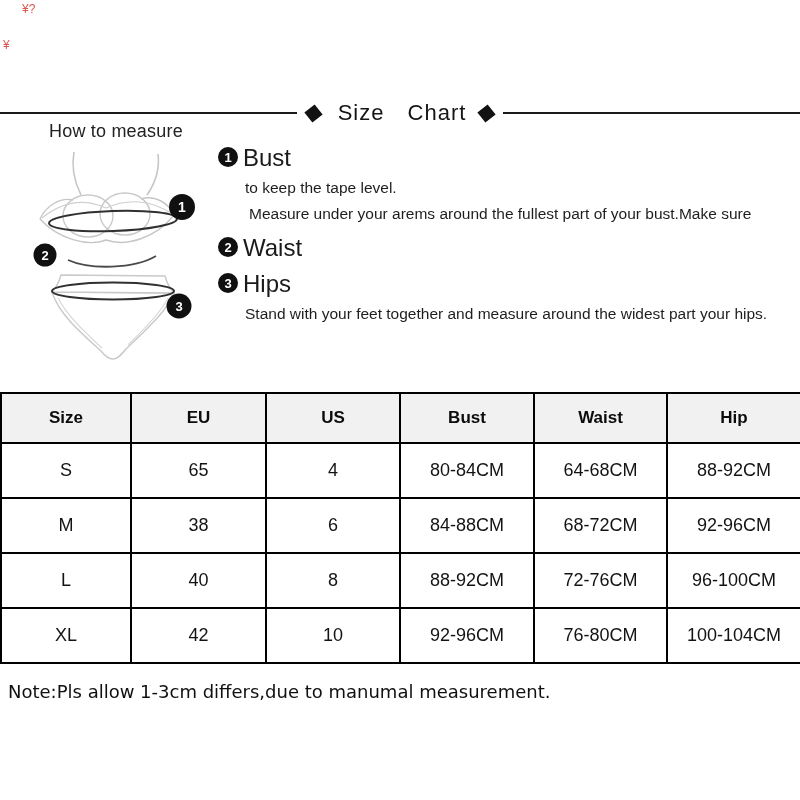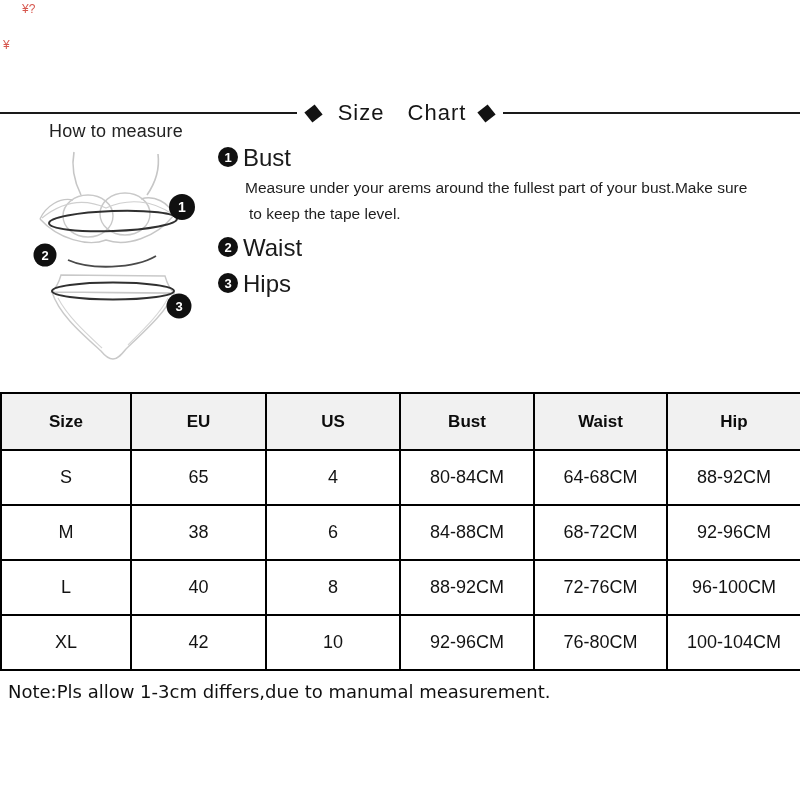--- a/index.html
+++ b/index.html
@@ -60,21 +60,21 @@
   
   .size-table {
     position: absolute; left: 0; top: 392px; width: 800px;
     border-collapse: collapse; table-layout: fixed;
   }
   .size-table th, .size-table td {
     border: 2px solid #000; text-align: center; vertical-align: middle;
     padding: 0; overflow: hidden;
   }
   .size-table th {
-    height: 57px; background: #f1f1f1; font-size: 17px; font-weight: bold; color: #0c0c0c;
+    height: 50px; background: #f1f1f1; font-size: 17px; font-weight: bold; color: #0c0c0c;
   }
   .size-table td { height: 55px; font-size: 18px; color: #131313; }
 
   
   .note {
     position: absolute; left: 8px; top: 681px;
     font-size: 18px; color: #101010;
     font-family: "DejaVu Sans", sans-serif;
   }
 </style>
@@ -133,33 +133,36 @@
     </g>
   </svg>
 </div>
 
 <div class="instructions">
 
   <div class="step">
     <div class="step-badge">1</div>
     <div class="step-title">Bust</div>
     <div class="step-text">
+      <div>to keep the tape level.</div>
       <div>Measure under your arems around the fullest part of your bust.Make sure</div>
-      <div>to keep the tape level.</div>
     </div>
   </div>
 
   <div class="step">
     <div class="step-badge">2</div>
     <div class="step-title">Waist</div>
   </div>
 
   <div class="step">
     <div class="step-badge">3</div>
     <div class="step-title">Hips</div>
+    <div class="step-text">
+      <div>Stand with your feet together and measure around the widest part your hips.</div>
+    </div>
   </div>
 
 </div>
 
 <table class="size-table">
   <colgroup>
     <col style="width:130px">
       <col style="width:135px">
       <col style="width:134px">
     <col style="width:134px">

